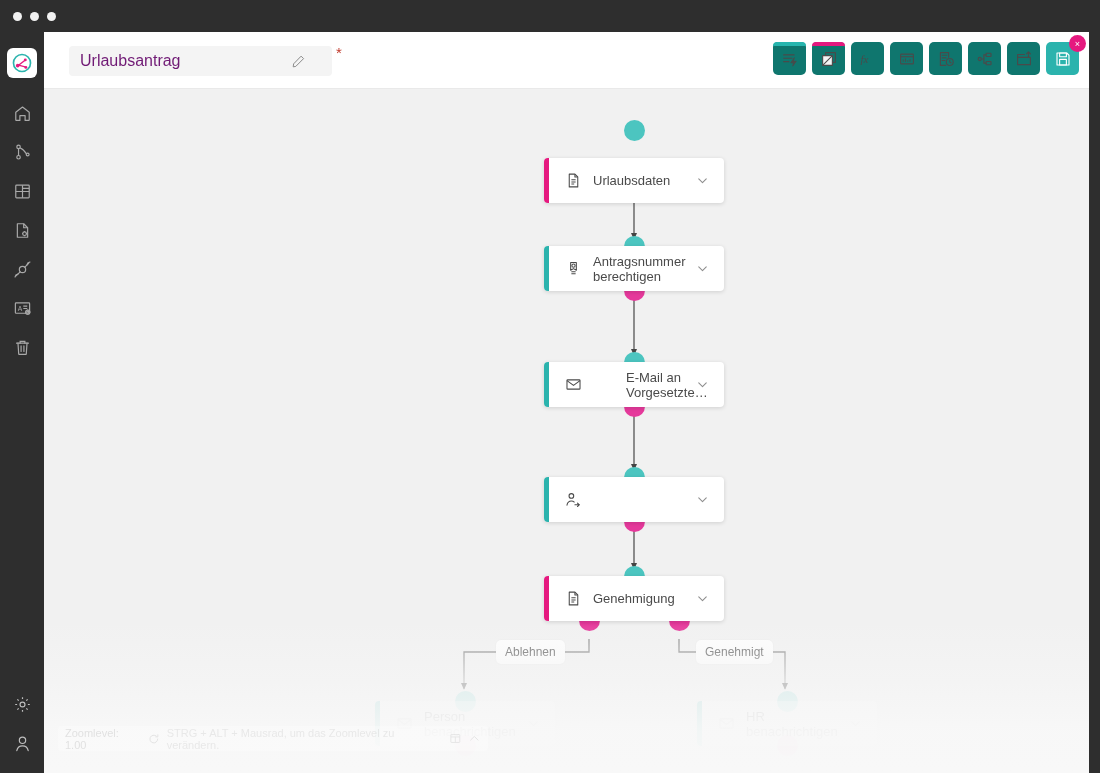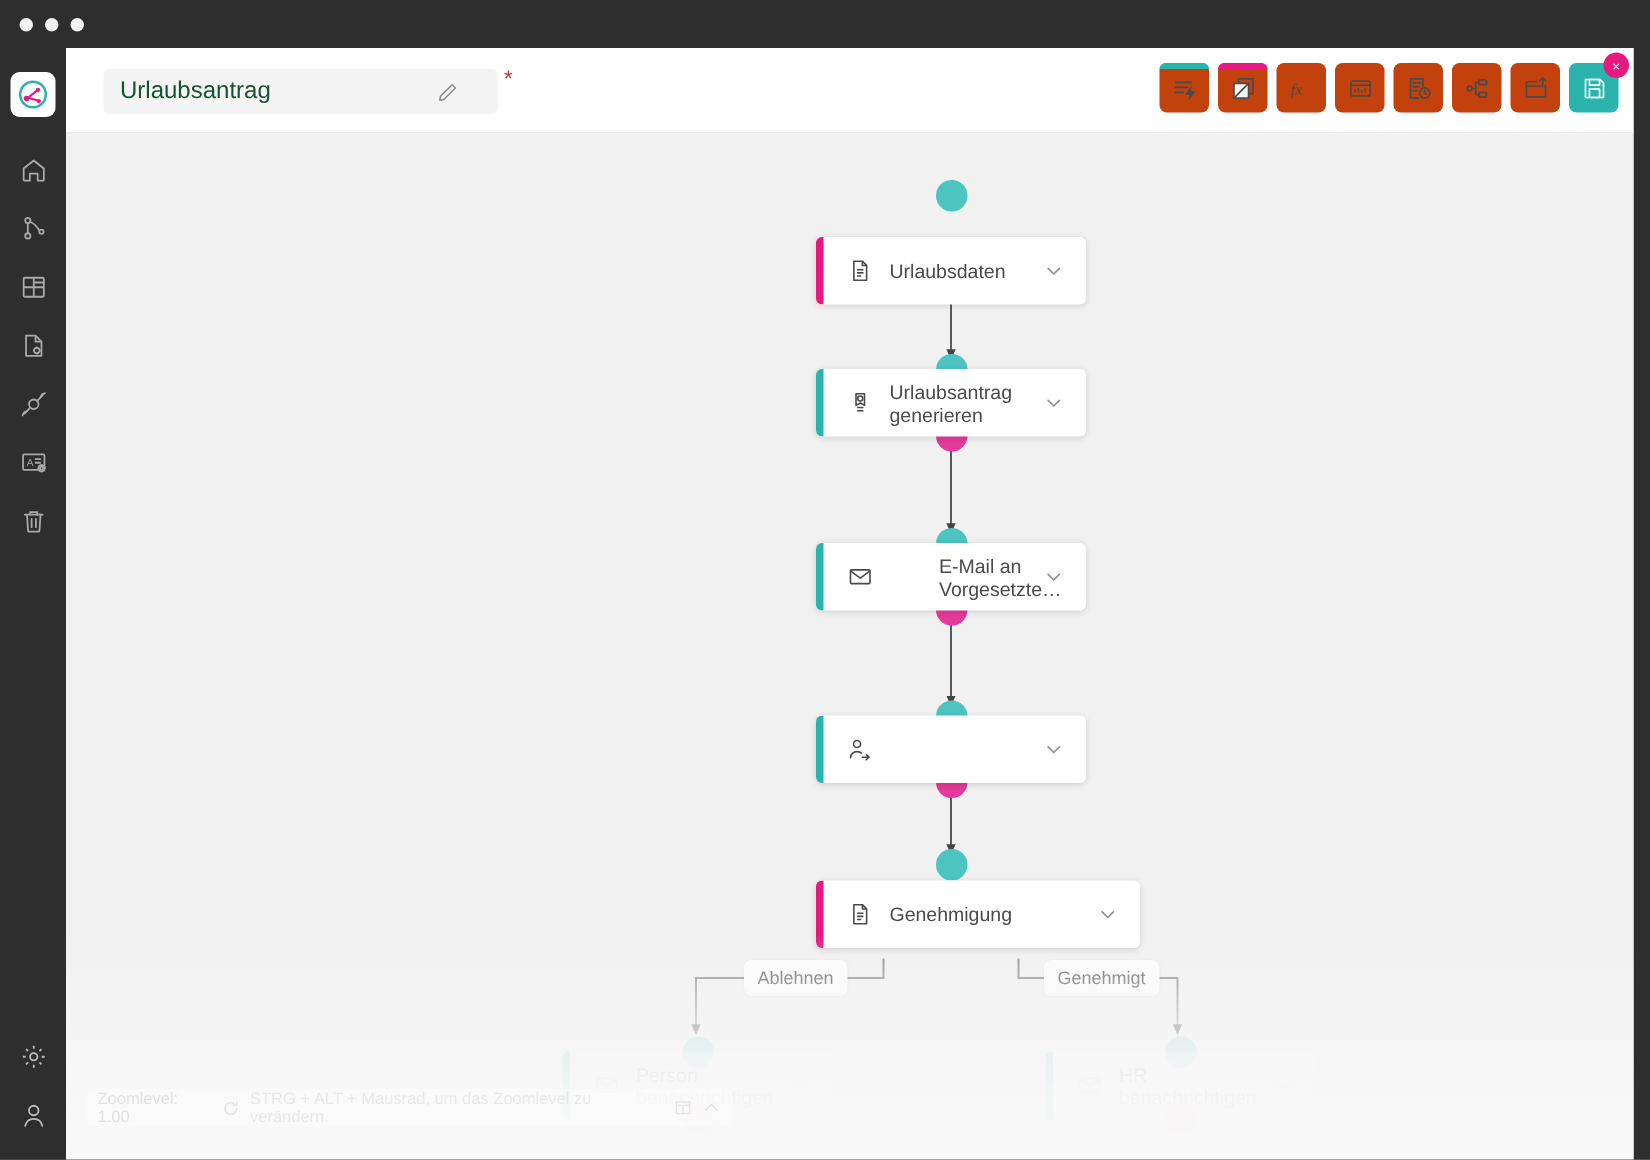--- a/index.html
+++ b/index.html
@@ -66,40 +66,40 @@
   }
   .name-wrap {
     position: absolute; left: 25px; top: 14px;
     width: 263px; height: 30px;
     background: #f4f4f4; border-radius: 4px;
     display: flex; align-items: center;
   }
   .name-input {
     border: none; outline: none; background: transparent;
     font-family: "Liberation Sans", sans-serif;
-    font-size: 16px; color: #14532d; padding-left: 11px;
+    font-size: 16px; color: #701a75; padding-left: 11px;
     width: 215px; height: 28px;
   }
   .pencil-btn {
     width: 28px; height: 28px; display: flex;
     align-items: center; justify-content: center; cursor: pointer;
   }
   .dirty-star {
     position: absolute; left: 292px; top: 13px;
     font-size: 15px; color: #c0392b; line-height: 1;
   }
 
   .toolbar {
     position: absolute; right: 10px; top: 10px;
     display: flex; align-items: flex-start; gap: 6px;
   }
   .tool {
     position: relative;
     width: 33px; height: 33px;
-    background: #c2410c; border-radius: 5px;
+    background: #0f766e; border-radius: 5px;
     display: flex; align-items: center; justify-content: center;
     cursor: pointer;
   }
   .tool.accent-teal::before,
   .tool.accent-pink::before {
     content: ""; position: absolute; left: 0; top: 0;
     width: 33px; height: 4px;
     border-top-left-radius: 5px; border-top-right-radius: 5px;
   }
   .tool.accent-teal::before { background: #27b5ae; }
@@ -428,21 +428,21 @@
             <div class="handle bottom" style="left: 79.5px; top: 34px;"></div>
             <div class="node" style="width: 180px; left: 0px; top: 0px;">
               <div class="node-accent" style="background: rgb(43, 179, 173);"></div>
               <div class="node-icon">
                 <svg width="17" height="17" viewBox="0 0 24 24" fill="none" stroke="#4a4a4a" stroke-width="1.5" stroke-linejoin="round">
                   <path d="M8 3.5h8v11l-4-2.3-4 2.3z"></path>
                   <circle cx="12" cy="8" r="2.3"></circle>
                   <path d="M9 16.5h6M9 19.5h6"></path>
                 </svg>
               </div>
-              <div class="node-label">Urlaubsantrag generieren</div>
+              <div class="node-label">Antragsnummer berechtigen</div>
               <div class="node-chev">
                 <svg width="15" height="15" viewBox="0 0 24 24" fill="none" stroke="#8e8e8e" stroke-width="1.7" stroke-linecap="round" stroke-linejoin="round">
                   <path d="M6 9.5l6 6 6-6"></path>
                 </svg>
               </div>
             </div>
           </div>
           <div style="position: absolute; left: 500px; top: 273px;">
             <div class="handle top" style="left: 79.5px; top: -10px;"></div>
             <div class="handle bottom" style="left: 79.5px; top: 34px;"></div>
@@ -478,21 +478,21 @@
                 <svg width="15" height="15" viewBox="0 0 24 24" fill="none" stroke="#8e8e8e" stroke-width="1.7" stroke-linecap="round" stroke-linejoin="round">
                   <path d="M6 9.5l6 6 6-6"></path>
                 </svg>
               </div>
             </div>
           </div>
           <div style="position: absolute; left: 500px; top: 487px;">
             <div class="handle top" style="left: 79.5px; top: -10px;"></div>
             <div class="handle bottom" style="left: 34.5px; top: 34px;"></div>
             <div class="handle bottom" style="left: 124.5px; top: 34px;"></div>
-            <div class="node" style="width: 216px; left: 0px; top: 0px; margin-top: 11px;">
+            <div class="node" style="width: 180px; left: 0px; top: 0px;">
               <div class="node-accent" style="background: rgb(229, 25, 127);"></div>
               <div class="node-icon">
                 <svg width="17" height="17" viewBox="0 0 24 24" fill="none" stroke="#4a4a4a" stroke-width="1.5" stroke-linejoin="round">
                   <path d="M6 3h8l4 4v14H6z"></path>
                   <path d="M14 3v4h4"></path>
                   <path d="M9 11h6M9 14h6M9 17h4"></path>
                 </svg>
               </div>
               <div class="node-label">Genehmigung</div>
               <div class="node-chev">

